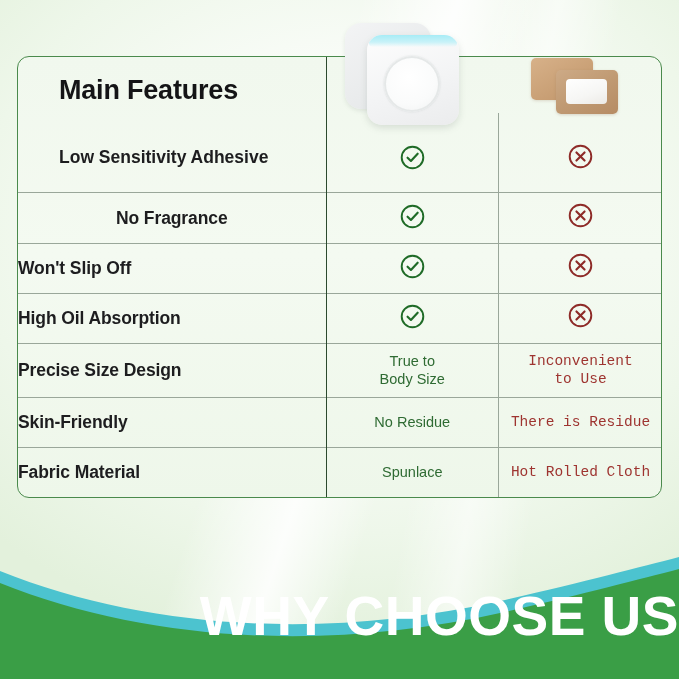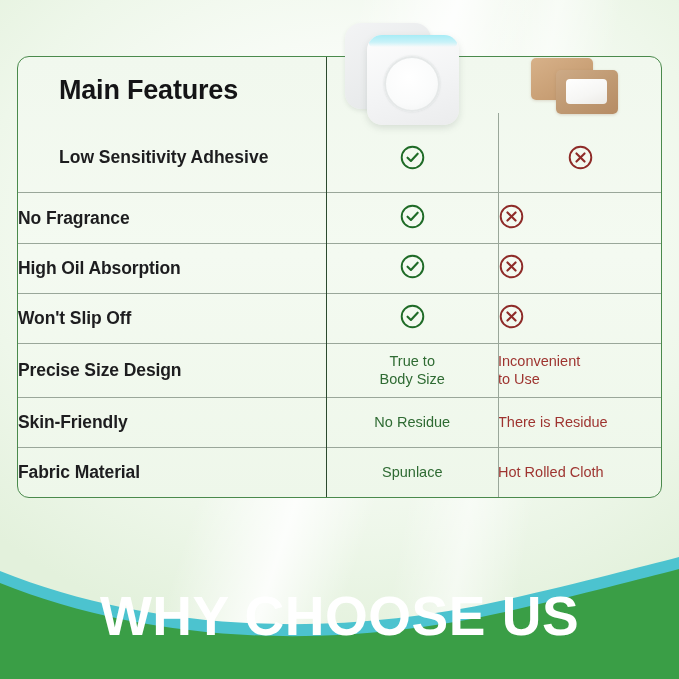--- a/index.html
+++ b/index.html
@@ -77,21 +77,22 @@
     font-size: 17.5px;
     font-weight: bold;
     color: #1d1d1f;
     letter-spacing: -0.1px;
   }
   td.c-ours {
     text-align: center;
     margin-left: 47px;
   }
   td.c-theirs {
-    text-align: left;
+    text-align: center;
+    font-family: Liberation Mono, monospace;
   }
   
   .mid-divider {
     position: absolute;
     left: 480px;
     top: 56px;
     width: 1px;
     height: 385px;
     background: #9aa79a;
     pointer-events: none;
@@ -249,21 +250,21 @@
     position: absolute;
     left: 0;
     top: 0;
     display: block;
   }
   .banner-title {
     position: absolute;
     left: 0;
     right: 0;
     top: 70px;
-    text-align: center;
+    text-align: right;
     color: #ffffff;
     font-size: 55px;
     font-weight: bold;
     letter-spacing: 0.5px;
     line-height: 1;
     font-family: "Liberation Sans", sans-serif;
   }
 </style>
 </head>
 <body>
@@ -311,61 +312,61 @@
                       <path d="M8.4 8.4 L15.6 15.6 M15.6 8.4 L8.4 15.6" stroke="#8e2b28" stroke-width="1.9" stroke-linecap="round" fill="none"></path>
                     </svg>
                   </span>
                 </div>
               </div>
             </td>
           </tr>
 
 
           <tr class="row-line">
-            <td class="c-feature" style="height:45px;">No Fragrance</td>
+            <td class="c-feature" style="height:45px;text-align:center;">No Fragrance</td>
             <td class="c-ours">
               <span class="icon-check">
                 <svg width="27" height="27" viewBox="0 0 24 24" fill="none">
                   <circle cx="12" cy="12" r="9.6" stroke="#1f6b27" stroke-width="1.7" fill="none"></circle>
                   <path d="M7.6 12.2 L10.6 15.1 L16.6 8.6" stroke="#1f6b27" stroke-width="1.9" stroke-linecap="round" stroke-linejoin="round" fill="none"></path>
                 </svg>
               </span>
             </td>
             <td class="c-theirs">
               <span class="icon-x">
                 <svg width="27" height="27" viewBox="0 0 24 24" fill="none">
                   <circle cx="12" cy="12" r="9.6" stroke="#8e2b28" stroke-width="1.7" fill="none"></circle>
                   <path d="M8.4 8.4 L15.6 15.6 M15.6 8.4 L8.4 15.6" stroke="#8e2b28" stroke-width="1.9" stroke-linecap="round" fill="none"></path>
                 </svg>
               </span>
             </td>
           </tr>
 
           <tr class="row-line">
-            <td class="c-feature" style="height:45px;">High Oil Absorption</td>
+            <td class="c-feature" style="height:45px;">Won't Slip Off</td>
             <td class="c-ours">
               <span class="icon-check">
                 <svg width="27" height="27" viewBox="0 0 24 24" fill="none">
                   <circle cx="12" cy="12" r="9.6" stroke="#1f6b27" stroke-width="1.7" fill="none"></circle>
                   <path d="M7.6 12.2 L10.6 15.1 L16.6 8.6" stroke="#1f6b27" stroke-width="1.9" stroke-linecap="round" stroke-linejoin="round" fill="none"></path>
                 </svg>
               </span>
             </td>
             <td class="c-theirs">
               <span class="icon-x">
                 <svg width="27" height="27" viewBox="0 0 24 24" fill="none">
                   <circle cx="12" cy="12" r="9.6" stroke="#8e2b28" stroke-width="1.7" fill="none"></circle>
                   <path d="M8.4 8.4 L15.6 15.6 M15.6 8.4 L8.4 15.6" stroke="#8e2b28" stroke-width="1.9" stroke-linecap="round" fill="none"></path>
                 </svg>
               </span>
             </td>
           </tr>
 
           <tr class="row-line">
-            <td class="c-feature" style="height:45px;">Won't Slip Off</td>
+            <td class="c-feature" style="height:45px;">High Oil Absorption</td>
             <td class="c-ours">
               <span class="icon-check">
                 <svg width="27" height="27" viewBox="0 0 24 24" fill="none">
                   <circle cx="12" cy="12" r="9.6" stroke="#1f6b27" stroke-width="1.7" fill="none"></circle>
                   <path d="M7.6 12.2 L10.6 15.1 L16.6 8.6" stroke="#1f6b27" stroke-width="1.9" stroke-linecap="round" stroke-linejoin="round" fill="none"></path>
                 </svg>
               </span>
             </td>
             <td class="c-theirs">
               <span class="icon-x">

